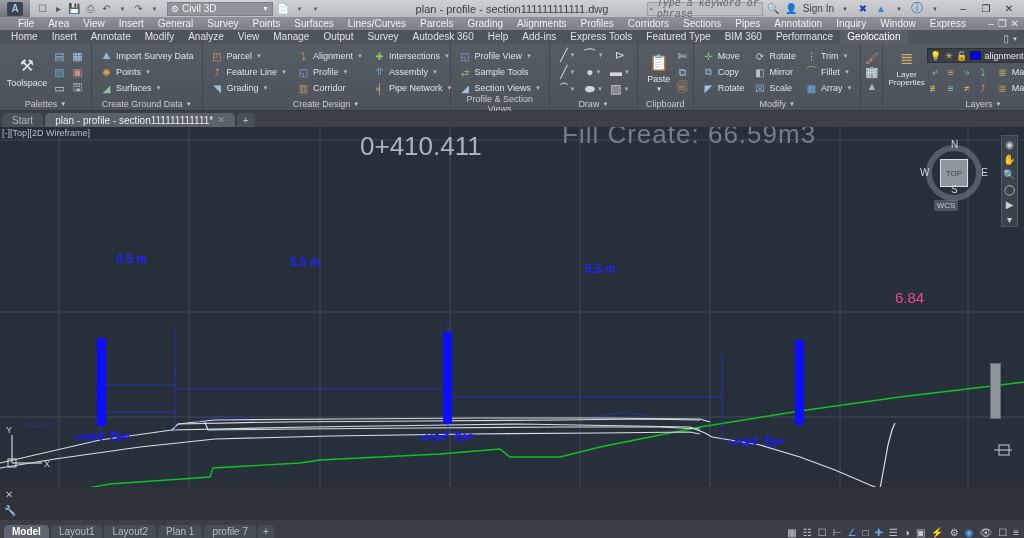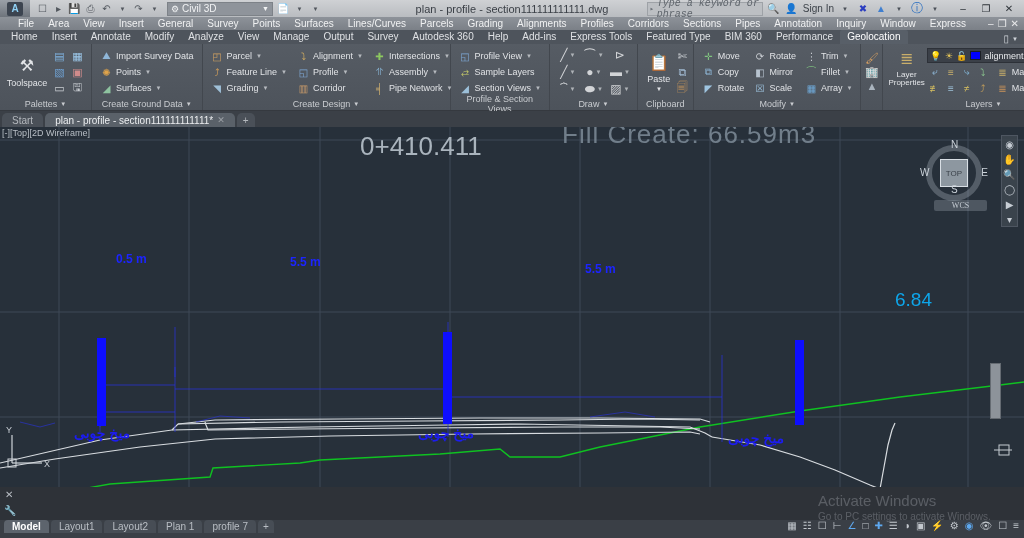--- a/index.html
+++ b/index.html
@@ -172,21 +172,21 @@
   }
   .dimlbl {
     position: absolute; font-size: 12px; font-weight: bold; color: #1c24ff;
     white-space: nowrap;
   }
   .fa-lbl {
     position: absolute; font-size: 14px; font-weight: bold; color: #1c1cf0;
     white-space: nowrap; direction: rtl;
   }
   .elev-lbl {
-    position: absolute; font-size: 19px; color: #0ea5e9; white-space: nowrap;
+    position: absolute; font-size: 15px; color: #ec4899; white-space: nowrap;
   }
   .peg {
     position: absolute; width: 9px; background: #0e0eff;
   }
   
   .ucs { position: absolute; left: 6px; bottom: 18px; width: 44px; height: 44px; }
 
   
   .viewcube { position: absolute; top: 10px; right: 36px; width: 68px; height: 72px; }
   .vc-ring {
@@ -198,24 +198,24 @@
     background: rgba(205,214,222,.62); border: 1px solid rgba(235,240,245,.8);
     display: flex; align-items: center; justify-content: center;
     font-size: 8px; color: #3b424a;
   }
   .vc-n, .vc-s, .vc-e, .vc-w { position: absolute; font-size: 10px; color: #ccd3da; }
   .vc-n { top: 2px; left: 31px; }
   .vc-s { bottom: 14px; left: 31px; }
   .vc-e { top: 30px; right: 0px; }
   .vc-w { top: 30px; left: 0px; }
   .wcsbtn {
-    position: absolute; bottom: -2px; left: 14px; width: 53px; height: 11px;
+    position: absolute; bottom: -2px; left: 14px; width: 24px; height: 11px;
     background: rgba(180,190,200,.28); border-radius: 2px;
     display: flex; align-items: center; justify-content: center;
-    font-size: 8px; color: #c4cbd2; font-family: Liberation Serif, serif;
+    font-size: 8px; color: #c4cbd2;
   }
   .navtop {
     position: absolute; top: 8px; right: 6px; width: 17px; height: 92px;
     background: rgba(62,70,80,.85); border: 1px solid #4e5661;
     display: flex; flex-direction: column; align-items: center;
     padding: 3px 0; gap: 4px;
   }
   .navtop .ni { font-size: 10px; color: #c7cdd4; }
 
   
@@ -243,21 +243,21 @@
     font-size: 7px; display: flex; align-items: center; justify-content: center;
   }
   .cmdph {
     font-family: "Liberation Mono", monospace; font-size: 11px;
     color: #9aa0a6; font-style: italic;
   }
 
   
   .statusbar {
     position: absolute; top: 520px; left: 0; width: 1024px; height: 18px;
-    background: #3a3f46; display: flex; align-items: flex-start; padding-left: 4px; gap: 2px;
+    background: #3a3f46; display: flex; align-items: flex-end; padding-left: 4px; gap: 2px;
   }
   .ltab {
     font-size: 10px; color: #b9bec4; padding: 1px 8px;
     background: #474d55; border-radius: 4px 4px 0 0;
   }
   .ltab.active { background: #5d646d; color: #fff; font-weight: bold; }
   .ltab.plus { padding: 1px 5px; }
   .sb-right { margin-left: auto; display: flex; align-items: center; gap: 6px; padding-right: 5px; }
   .sb-ico { font-size: 10px; color: #c3c8ce; }
   .sb-blue { color: #5ea9f0; }
@@ -494,21 +494,21 @@
     <div class="rpanel" style="width:102px">
       <div class="rpbody">
         <div class="col3">
           <div class="smitem">
             <span class="smico" style="color:#7fa9d8">◱</span>
             <span>Profile View</span>
             <span class="dd">▼</span>
           </div>
           <div class="smitem">
             <span class="smico" style="color:#cfd36a">⥄</span>
-            <span>Sample Layers</span>
+            <span>Sample Tools</span>
           </div>
           <div class="smitem">
             <span class="smico" style="color:#9cc0da">◢</span>
             <span>Section Views</span>
             <span class="dd">▼</span>
           </div>
         </div>
       </div>
       <div class="rplabel">
         <span>Profile &amp; Section Views</span>
@@ -806,18 +806,14 @@
       <span class="sb-ico">▣</span>
       <span class="sb-ico">⚡</span>
       <span class="sb-ico">⚙</span>
       <span class="sb-ico sb-blue">◉</span>
       <span class="sb-ico">👁</span>
       <span class="sb-ico">☐</span>
       <span class="sb-ico">≡</span>
     </div>
   </div>
 
-  <div class="wm-activate">
-    <div class="l1">Activate Windows</div>
-    <div class="l2">Go to PC settings to activate Windows.</div>
-  </div>
 
 </div>
 
 </body></html>

